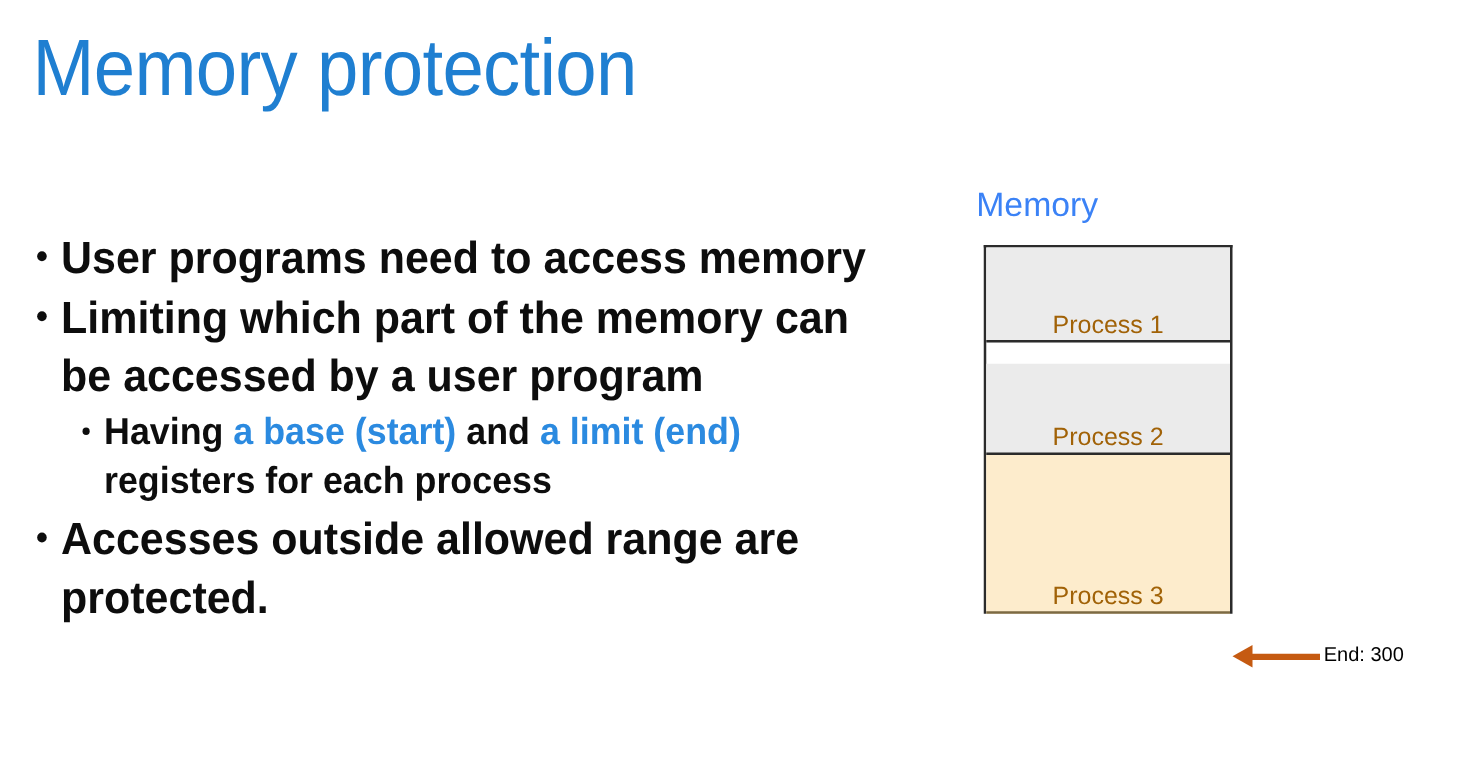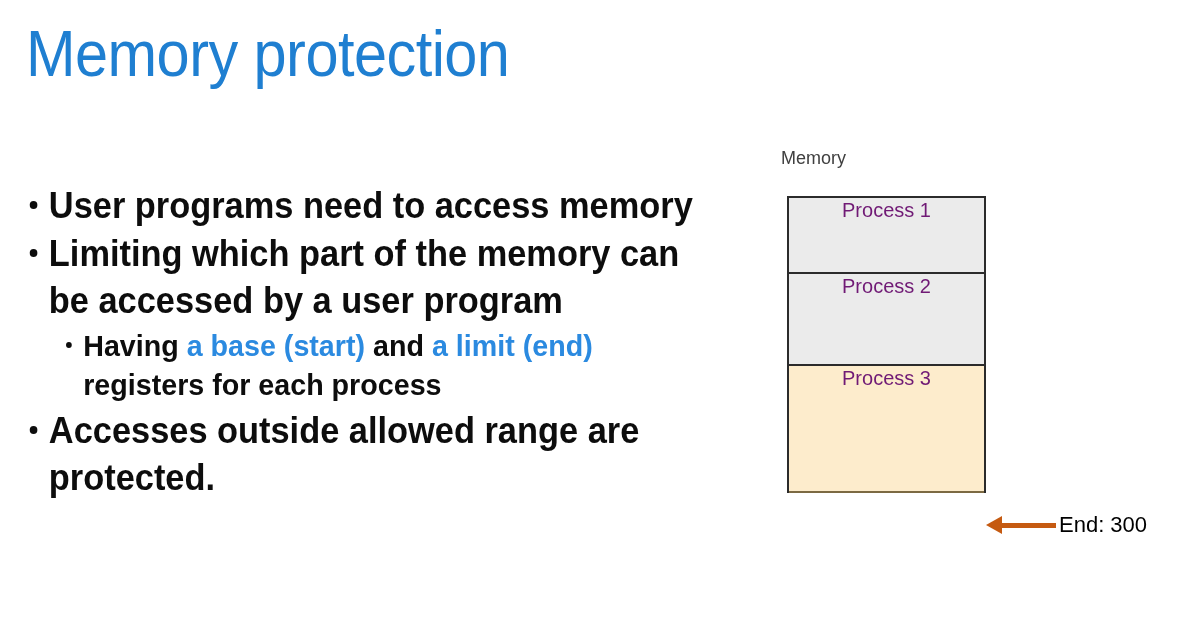--- a/index.html
+++ b/index.html
@@ -89,45 +89,45 @@
     position: absolute;
     left: 781px;
     top: 148px;
     width: 390px;
     height: 450px;
   }
   .mem-label {
     position: absolute;
     left: 0px;
     top: 0px;
-    font-size: 18px;
+    font-size: 27px;
     line-height: 1.2;
-    color: #404040;
+    color: #3b82f6;
     text-align: center;
   }
   .mem-stack {
     position: absolute;
     left: 6px;
     top: 48px;
     width: 199px;
     border: 2px solid #2b2b2b;
     border-bottom: none;
     box-sizing: border-box;
   }
   .mem-block {
     box-sizing: border-box;
     border-bottom: 2px solid #2b2b2b;
     background: #ebebeb;
     display: flex;
-    align-items: flex-start;
+    align-items: flex-end;
     justify-content: center;
     text-align: center;
     font-size: 20px;
     line-height: 1.22;
-    color: #701a75;
+    color: #a16207;
   }
   .mem-block.highlight {
     background: #fdeccc;
     border-bottom-color: #7c6a43;
   }
   .mem-block .blk-label { display: block; padding: 0 6px; }
 
   
   .pointer {
     position: absolute;
@@ -143,21 +143,21 @@
     border-right: 16px solid #c55a11;
     flex: none;
   }
   .arrow-shaft {
     height: 5px;
     background: #c55a11;
     flex: none;
     margin-left: -1px;
   }
   .pointer-label {
-    font-size: 22px;
+    font-size: 16px;
     line-height: 1;
     color: #000000;
     white-space: nowrap;
     margin-left: 3px;
   }
 </style>
 </head>
 <body>
 
 <div class="slide-title">Memory protection</div>
@@ -187,21 +187,21 @@
 </div>
 
 <div class="diagram">
 
   <div class="mem-label">Memory</div>
 
   <div class="mem-stack" id="mem-stack">
       <div class="mem-block" style="height: 76px;">
         <span class="blk-label">Process 1</span>
       </div>
-      <div class="mem-block" style="height: 92px;">
+      <div class="mem-block" style="height: 73px; margin-top: 17px;">
         <span class="blk-label">Process 2</span>
       </div>
       <div class="mem-block highlight" style="height: 127px;">
         <span class="blk-label">Process 3</span>
       </div>
     </div>
 
   <div id="pointer-layer">
       <div class="pointer" style="left: 205px; top: 363px;">
         <div class="arrow-head"></div>

